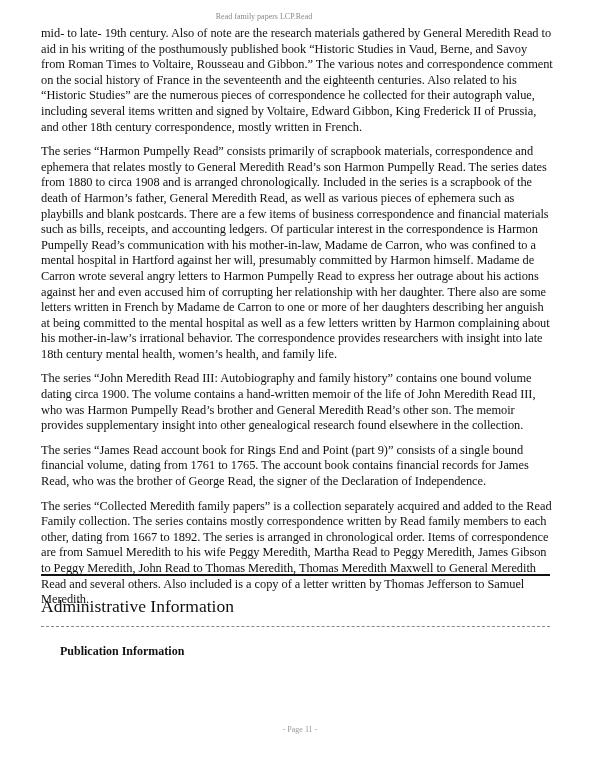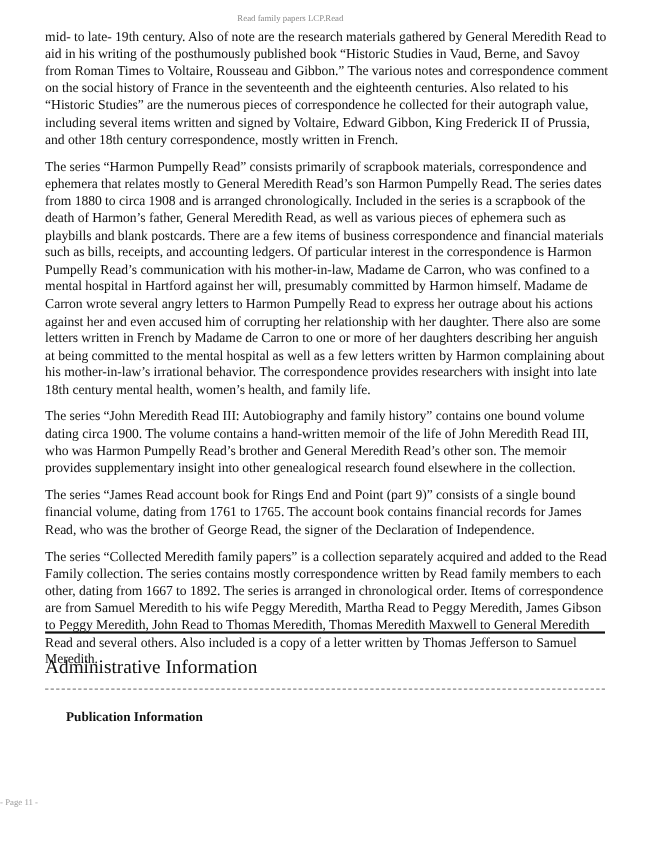--- a/index.html
+++ b/index.html
@@ -9,21 +9,21 @@
          font-size: 8px; color: #8a8a8a; }
   .content { position: absolute; left: 41px; top: 26px; width: 512px; }
   .content p { margin: 0 0 9px 0; font-size: 12.4px; line-height: 15.6px; letter-spacing: -0.05px; }
   .thick-rule { position: absolute; left: 41px; top: 574px; width: 509px; height: 2px; background: #111; }
   .section-heading { position: absolute; left: 41px; top: 596px; margin: 0;
          font-size: 17.5px; font-weight: normal; }
   .dashed-rule { position: absolute; left: 41px; top: 626px; width: 509px; height: 0;
          border-top: 1px dashed #888; }
   .sub-heading { position: absolute; left: 60px; top: 644px; margin: 0;
          font-size: 12px; font-weight: bold; }
-  .page-footer { position: absolute; top: 725px; left: 0; width: 600px; text-align: left;
+  .page-footer { position: absolute; top: 725px; left: 0; width: 600px; text-align: center;
          font-size: 8px; color: #9a9a9a; }
 </style>
 </head>
 <body>
 
 <div class="running-header">Read family papers  LCP.Read</div>
 
 <div class="content">
   <p>mid- to late- 19th century. Also of note are the research materials gathered by General Meredith Read to aid in his writing of the posthumously published book “Historic Studies in Vaud, Berne, and Savoy from Roman Times to Voltaire, Rousseau and Gibbon.” The various notes and correspondence comment on the social history of France in the seventeenth and the eighteenth centuries. Also related to his “Historic Studies” are the numerous pieces of correspondence he collected for their autograph value, including several items written and signed by Voltaire, Edward Gibbon, King Frederick II of Prussia, and other 18th century correspondence, mostly written in French.</p>
   <p>The series “Harmon Pumpelly Read” consists primarily of scrapbook materials, correspondence and ephemera that relates mostly to General Meredith Read’s son Harmon Pumpelly Read. The series dates from 1880 to circa 1908 and is arranged chronologically. Included in the series is a scrapbook of the death of Harmon’s father, General Meredith Read, as well as various pieces of ephemera such as playbills and blank postcards. There are a few items of business correspondence and financial materials such as bills, receipts, and accounting ledgers. Of particular interest in the correspondence is Harmon Pumpelly Read’s communication with his mother-in-law, Madame de Carron, who was confined to a mental hospital in Hartford against her will, presumably committed by Harmon himself. Madame de Carron wrote several angry letters to Harmon Pumpelly Read to express her outrage about his actions against her and even accused him of corrupting her relationship with her daughter. There also are some letters written in French by Madame de Carron to one or more of her daughters describing her anguish at being committed to the mental hospital as well as a few letters written by Harmon complaining about his mother-in-law’s irrational behavior. The correspondence provides researchers with insight into late 18th century mental health, women’s health, and family life.</p>

